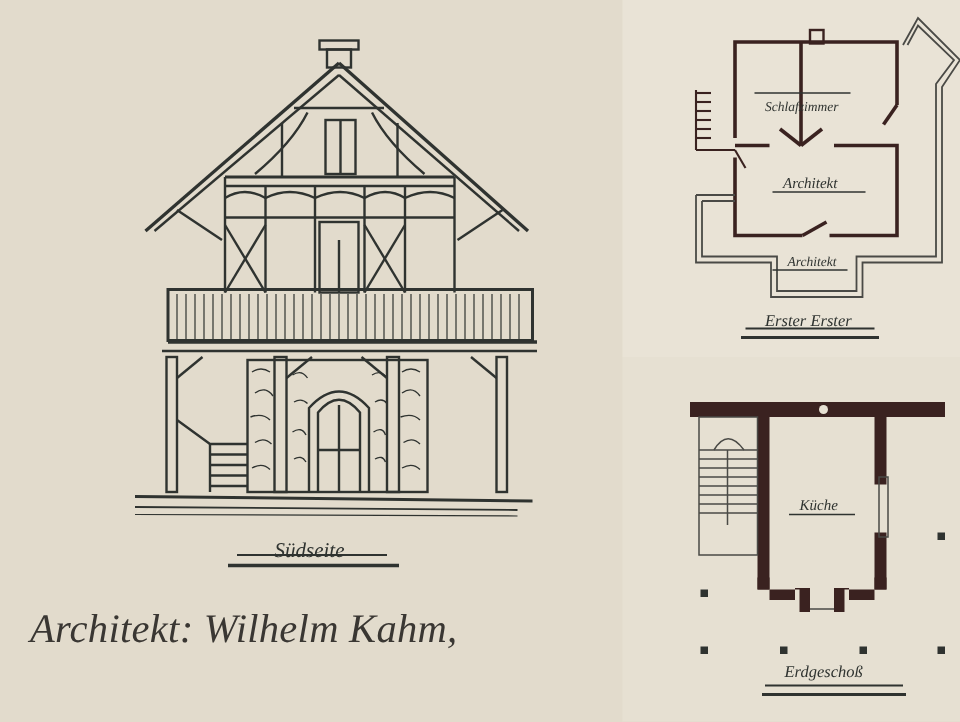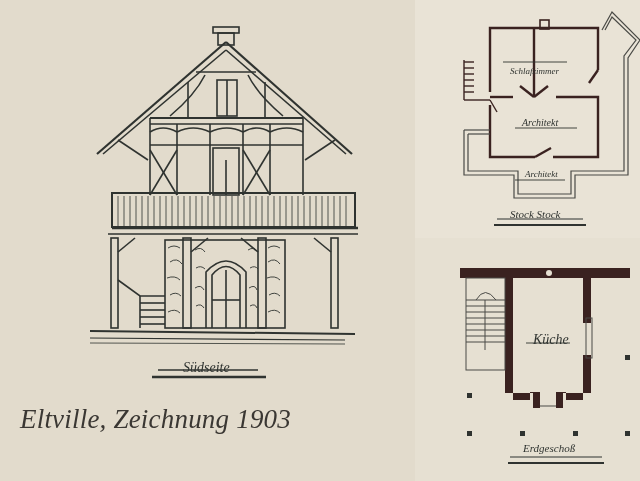--- a/index.html
+++ b/index.html
@@ -236,19 +236,19 @@
     <line x1="526" y1="343" x2="570" y2="343" stroke-width="0.9"></line>
     <line x1="510" y1="457" x2="602" y2="457" stroke-width="1.2"></line>
     <line x1="508" y1="463" x2="604" y2="463" stroke-width="2"></line>
   </g>
 </svg>
 
 <span class="script-label" style="left:183px; top:360px; font-size:14px;font-family:Liberation Serif, serif;">Südseite</span>
 <span class="script-label" style="left:510px; top:66px; font-size:9px;">Schlafzimmer</span>
 <span class="script-label" style="left:522px; top:117px; font-size:10px;">Architekt</span>
 <span class="script-label" style="left:525px; top:169px; font-size:9px;">Architekt</span>
-<span class="script-label" style="left:510px; top:208px; font-size:11px;">Stock Stock</span>
-<span class="script-label" style="left:533px; top:332px; font-size:14px;">Küche</span>
+<span class="script-label" style="left:510px; top:208px; font-size:11px;">Erster Erster</span>
+<span class="script-label" style="left:533px; top:332px; font-size:10px;">Küche</span>
 <span class="script-label" style="left:523px; top:442px; font-size:11px;">Erdgeschoß</span>
 
 <div class="caption">
-  <div>Eltville, Zeichnung 1903</div>
+  <div>Architekt: Wilhelm Kahm,</div>
 </div>
 
 </body></html>

